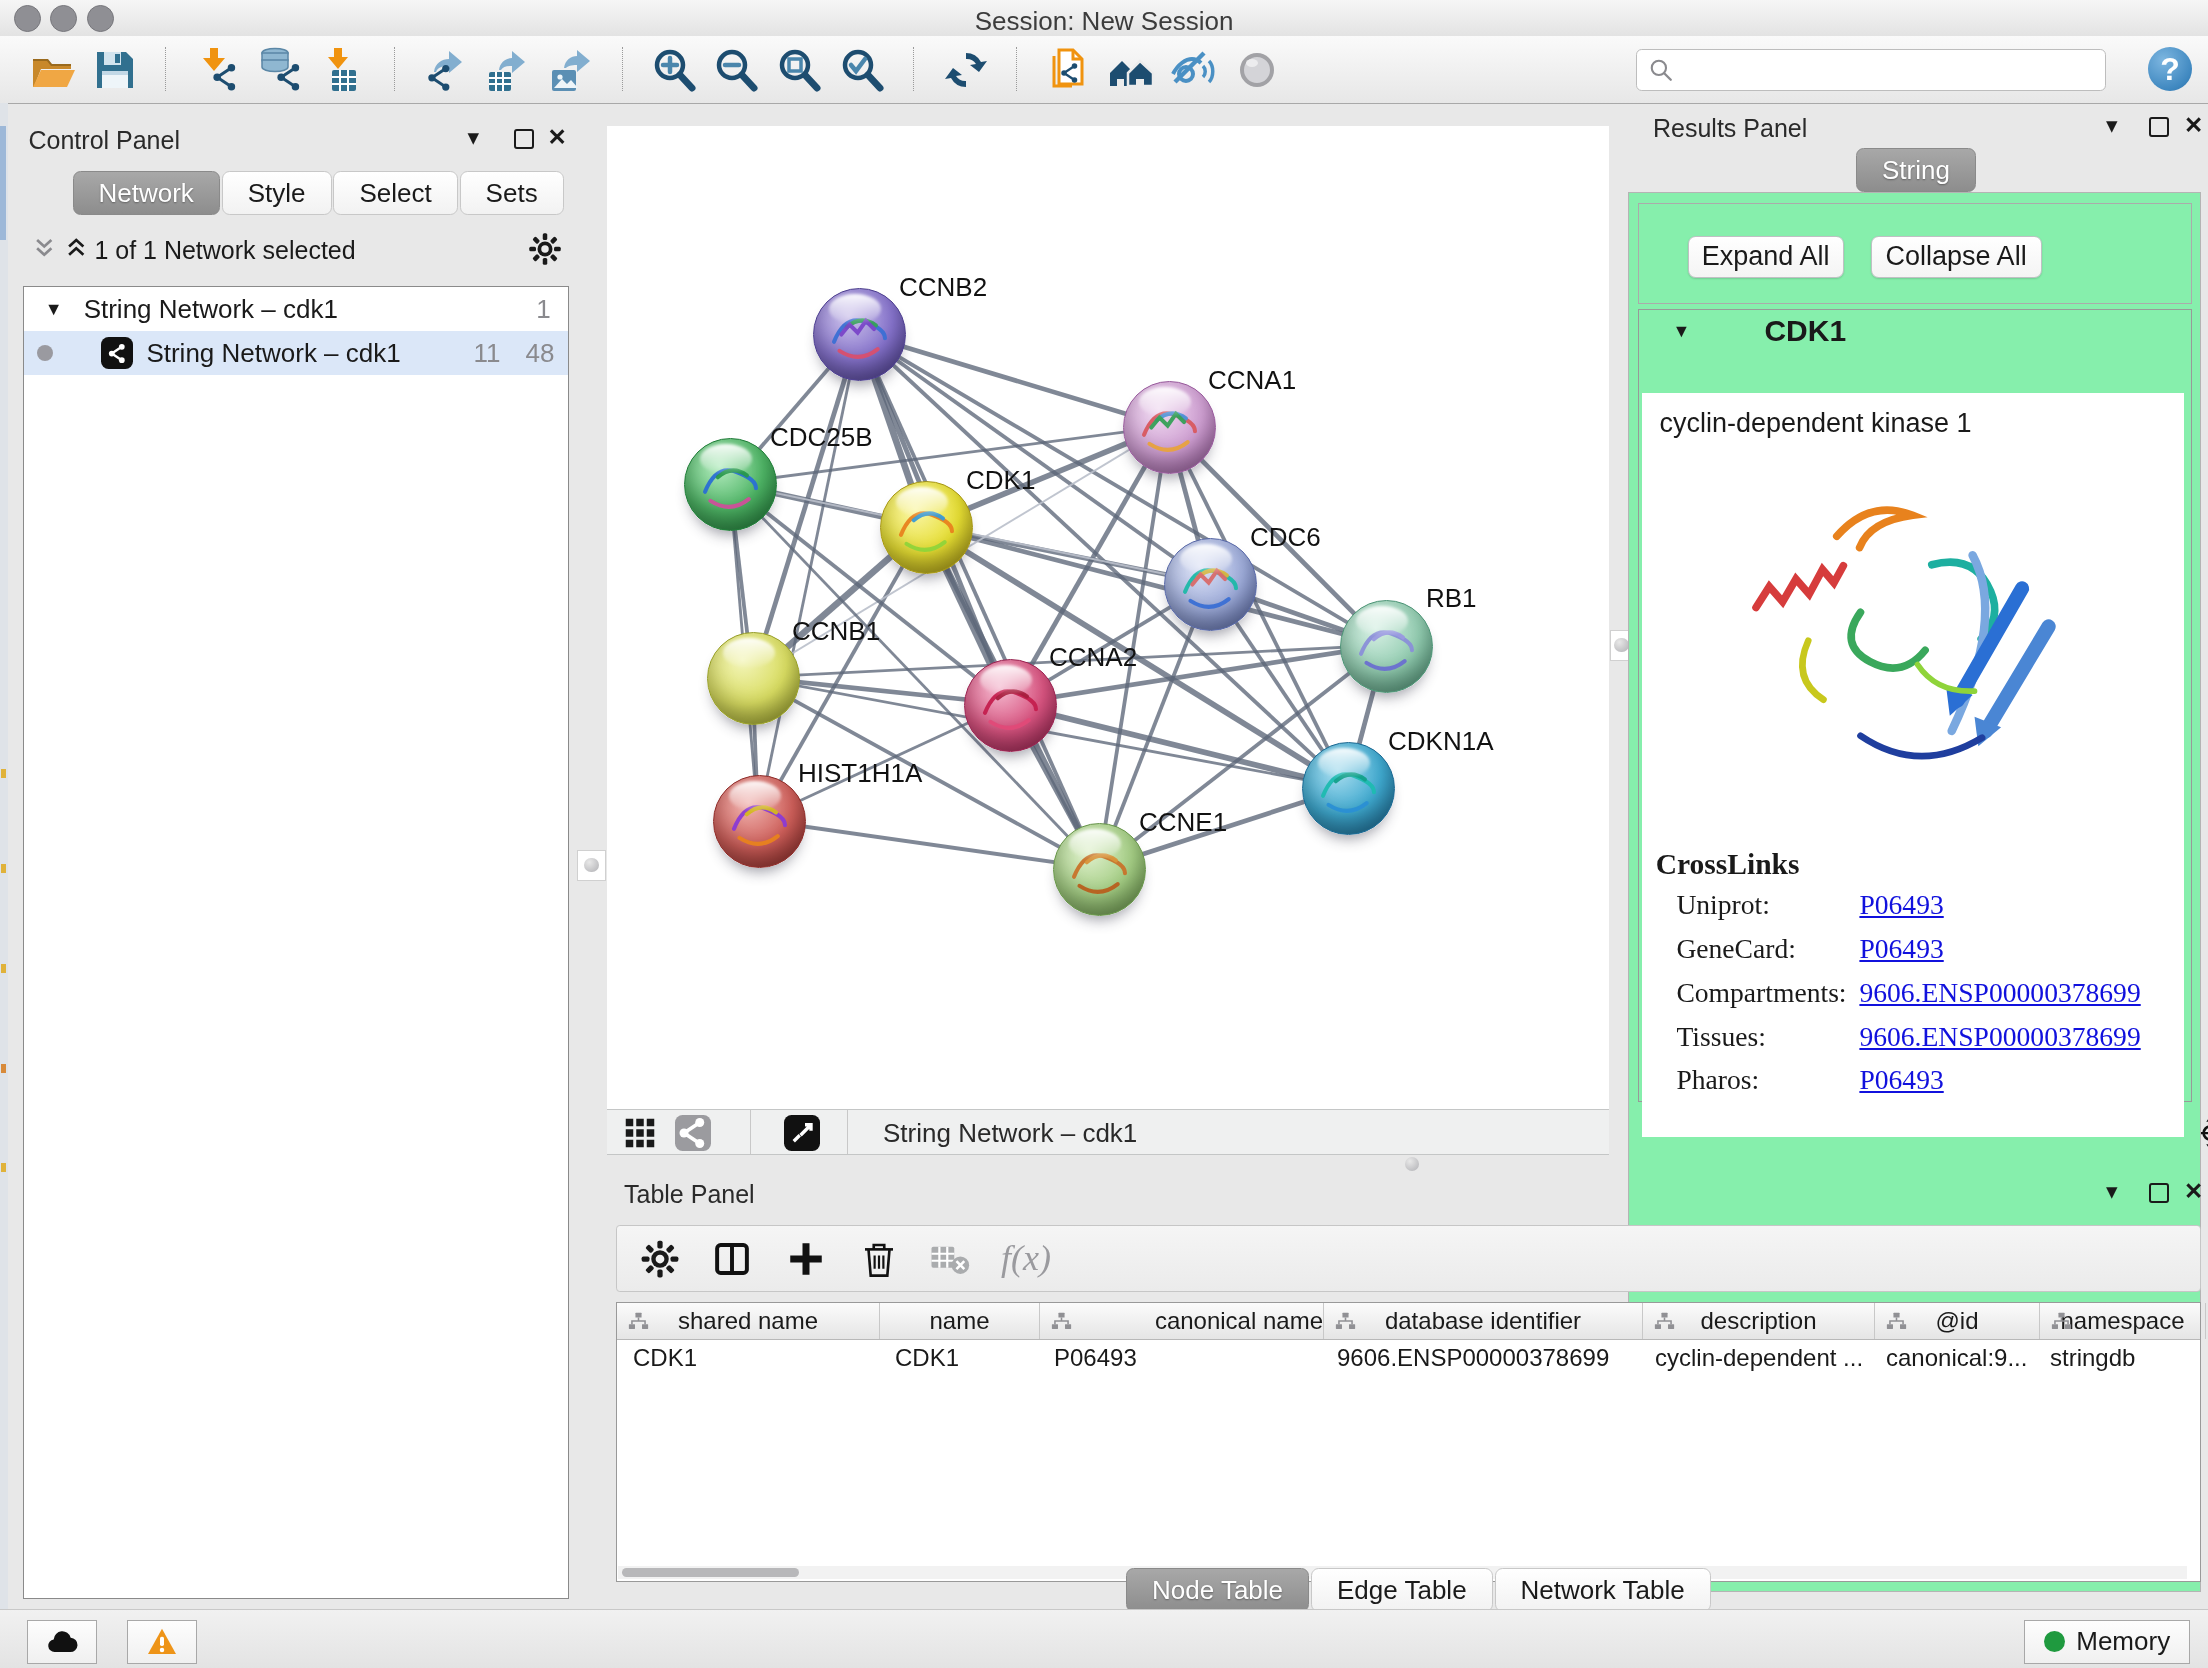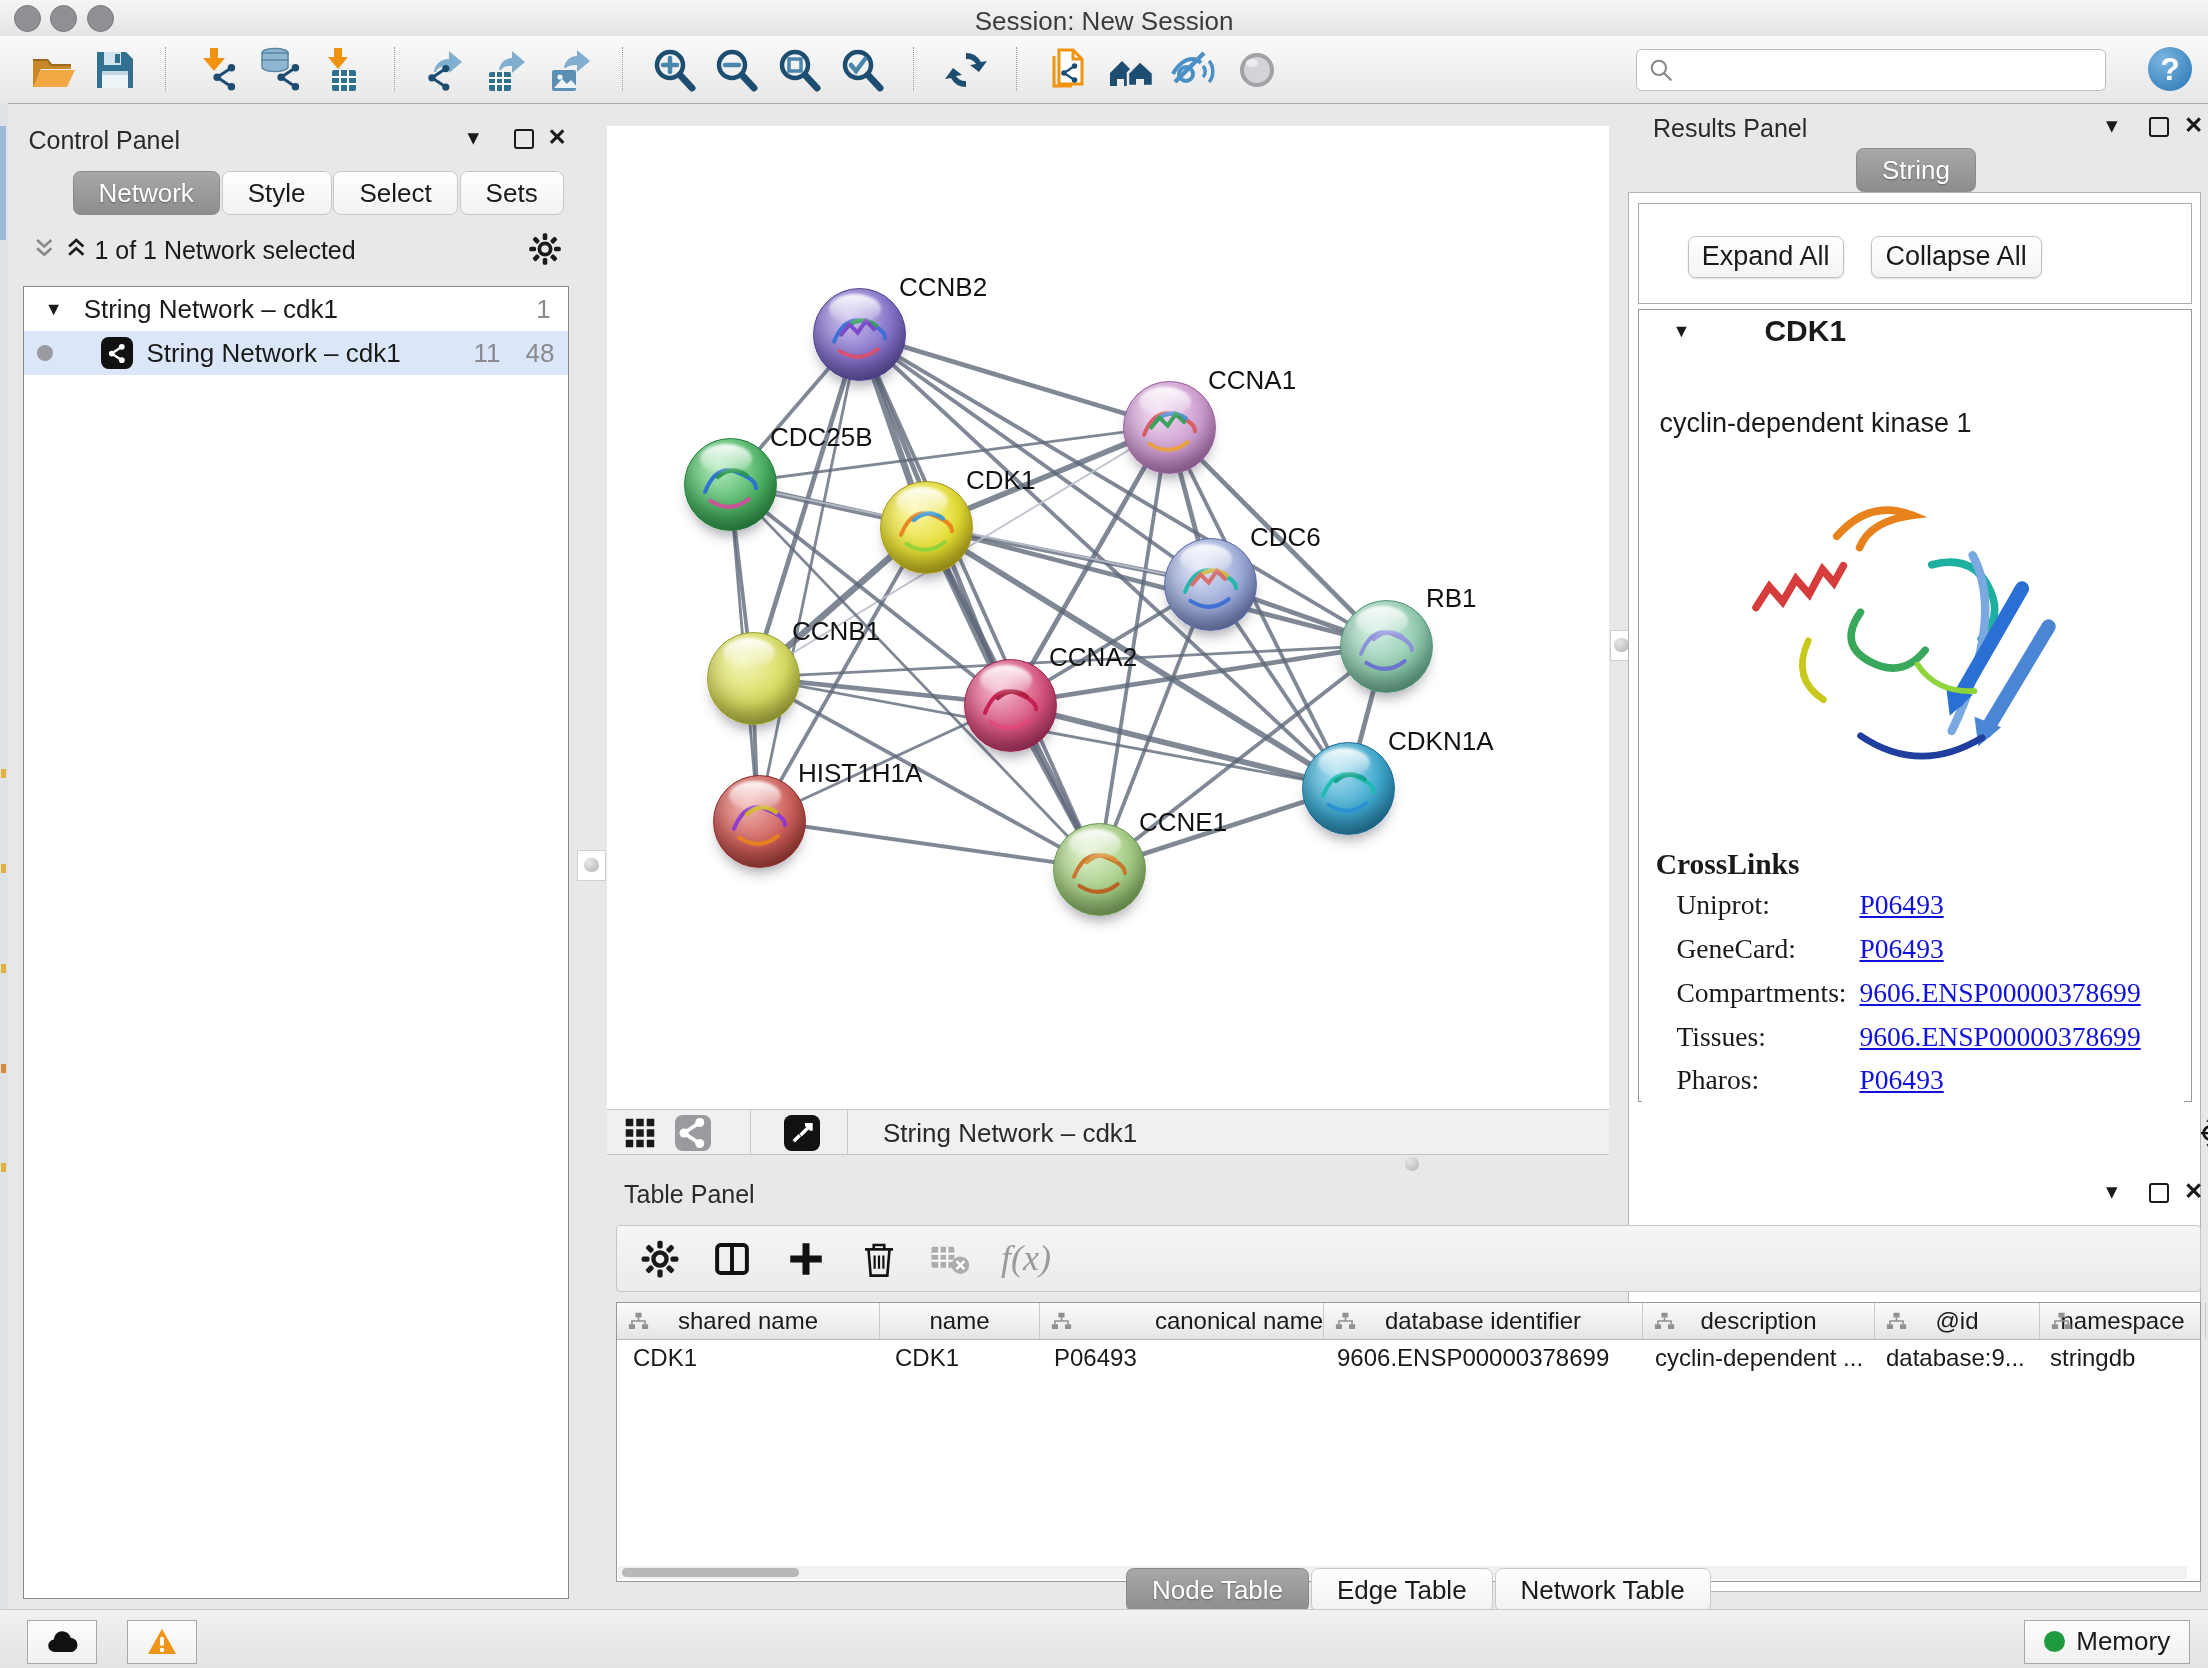--- a/index.html
+++ b/index.html
@@ -51,21 +51,21 @@
   .status-text{font-size:26px;color:#2a2a2a;top:7.6px;}
   .count-text{font-size:25px;color:#8a8a8e;top:8.6px;}
   #sel-checkbox{left:1317px;top:9.5px;width:25px;height:25px;background:#4a94cc;border-radius:4.8px;color:#fff;font-size:21px;display:flex;align-items:center;justify-content:center;}
   .gray-badge{background:#9b9b9f;border-radius:7.6px;display:flex;align-items:center;justify-content:center;}
   
   .split-handle{width:27px;height:28.5px;background:#fff;border:1px solid #d0d0d0;display:flex;align-items:center;justify-content:center;}
   .split-dot{width:14.3px;height:14.3px;border-radius:50%;background:radial-gradient(circle at 35% 30%,#e8e8e8,#b0b0b4);}
   
   #results-panel{left:1611px;top:95px;width:597px;height:1495px;}
   #rp-tab{left:245px;top:53px;}
-  #rp-box{left:17px;top:97px;width:571px;height:1398px;background:#ffffff;border:1px solid #b4b4b4;}
+  #rp-box{left:17px;top:97px;width:571px;height:1398px;background:#86efac;border:1px solid #b4b4b4;}
   #rp-btnbox{left:8.6px;top:9.5px;width:552px;height:99px;border:1px solid #ababab;}
   .rp-btn{top:32px;height:40px;background:linear-gradient(#ffffff,#f4f4f4);border:1px solid #c0c0c4;border-radius:7.6px;font-size:27px;display:flex;align-items:center;justify-content:center;box-shadow:0 1px 1.9px rgba(0,0,0,.15);}
   #rp-section{left:8.6px;top:116px;width:552px;height:791px;border:1px solid #999;}
   #rp-sec-head{left:0;top:0;width:100%;height:42px;display:flex;align-items:center;}
   #rp-sec-title{font-size:30px;font-weight:bold;margin-left:74px;}
   #rp-content{left:3.8px;top:42px;width:542px;height:744px;background:#fff;overflow:hidden;margin-top:41px;}
   #rp-desc{left:17px;top:15px;font-size:27px;}
   #crosslinks-head{left:13.3px;top:455px;font-family:"Liberation Serif",serif;font-weight:bold;font-size:29.5px;}
   .xl-row{position:absolute;left:34px;font-family:"Liberation Serif",serif;font-size:27.6px;}
   .xl-label{display:inline-block;width:148px;}
@@ -737,21 +737,21 @@
           </svg>
           <span>namespace</span>
         </div>
       </div>
     <div class="abs" id="tp-row">
         <div class="cell" style="width: 262px;">CDK1</div>
         <div class="cell" style="width: 159px;">CDK1</div>
         <div class="cell" style="width: 283px;">P06493</div>
         <div class="cell" style="width: 318px;">9606.ENSP00000378699</div>
         <div class="cell" style="width: 231px;">cyclin-dependent ...</div>
-        <div class="cell" style="width: 164px;">database:9...</div>
+        <div class="cell" style="width: 164px;">canonical:9...</div>
         <div class="cell" style="width: 165px;">stringdb</div>
       </div>
     <div class="abs" id="tp-hscroll">
         <div class="abs" id="tp-thumb"></div>
       </div>
   </div>
 
   <div class="abs" id="tp-tabs">
       <div class="tab active">Node Table</div>
       <div class="tab">Edge Table</div>

